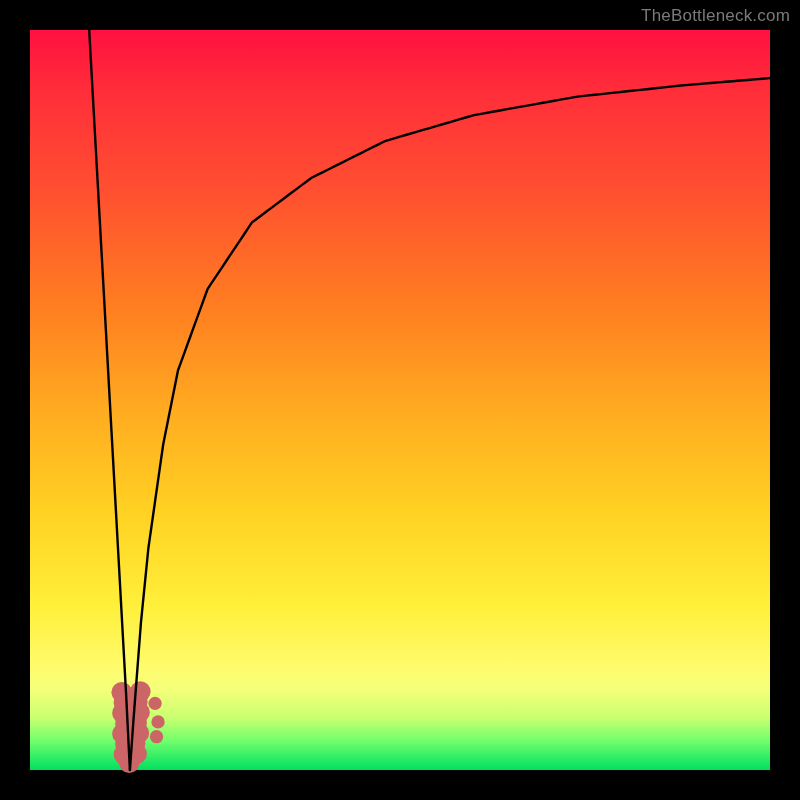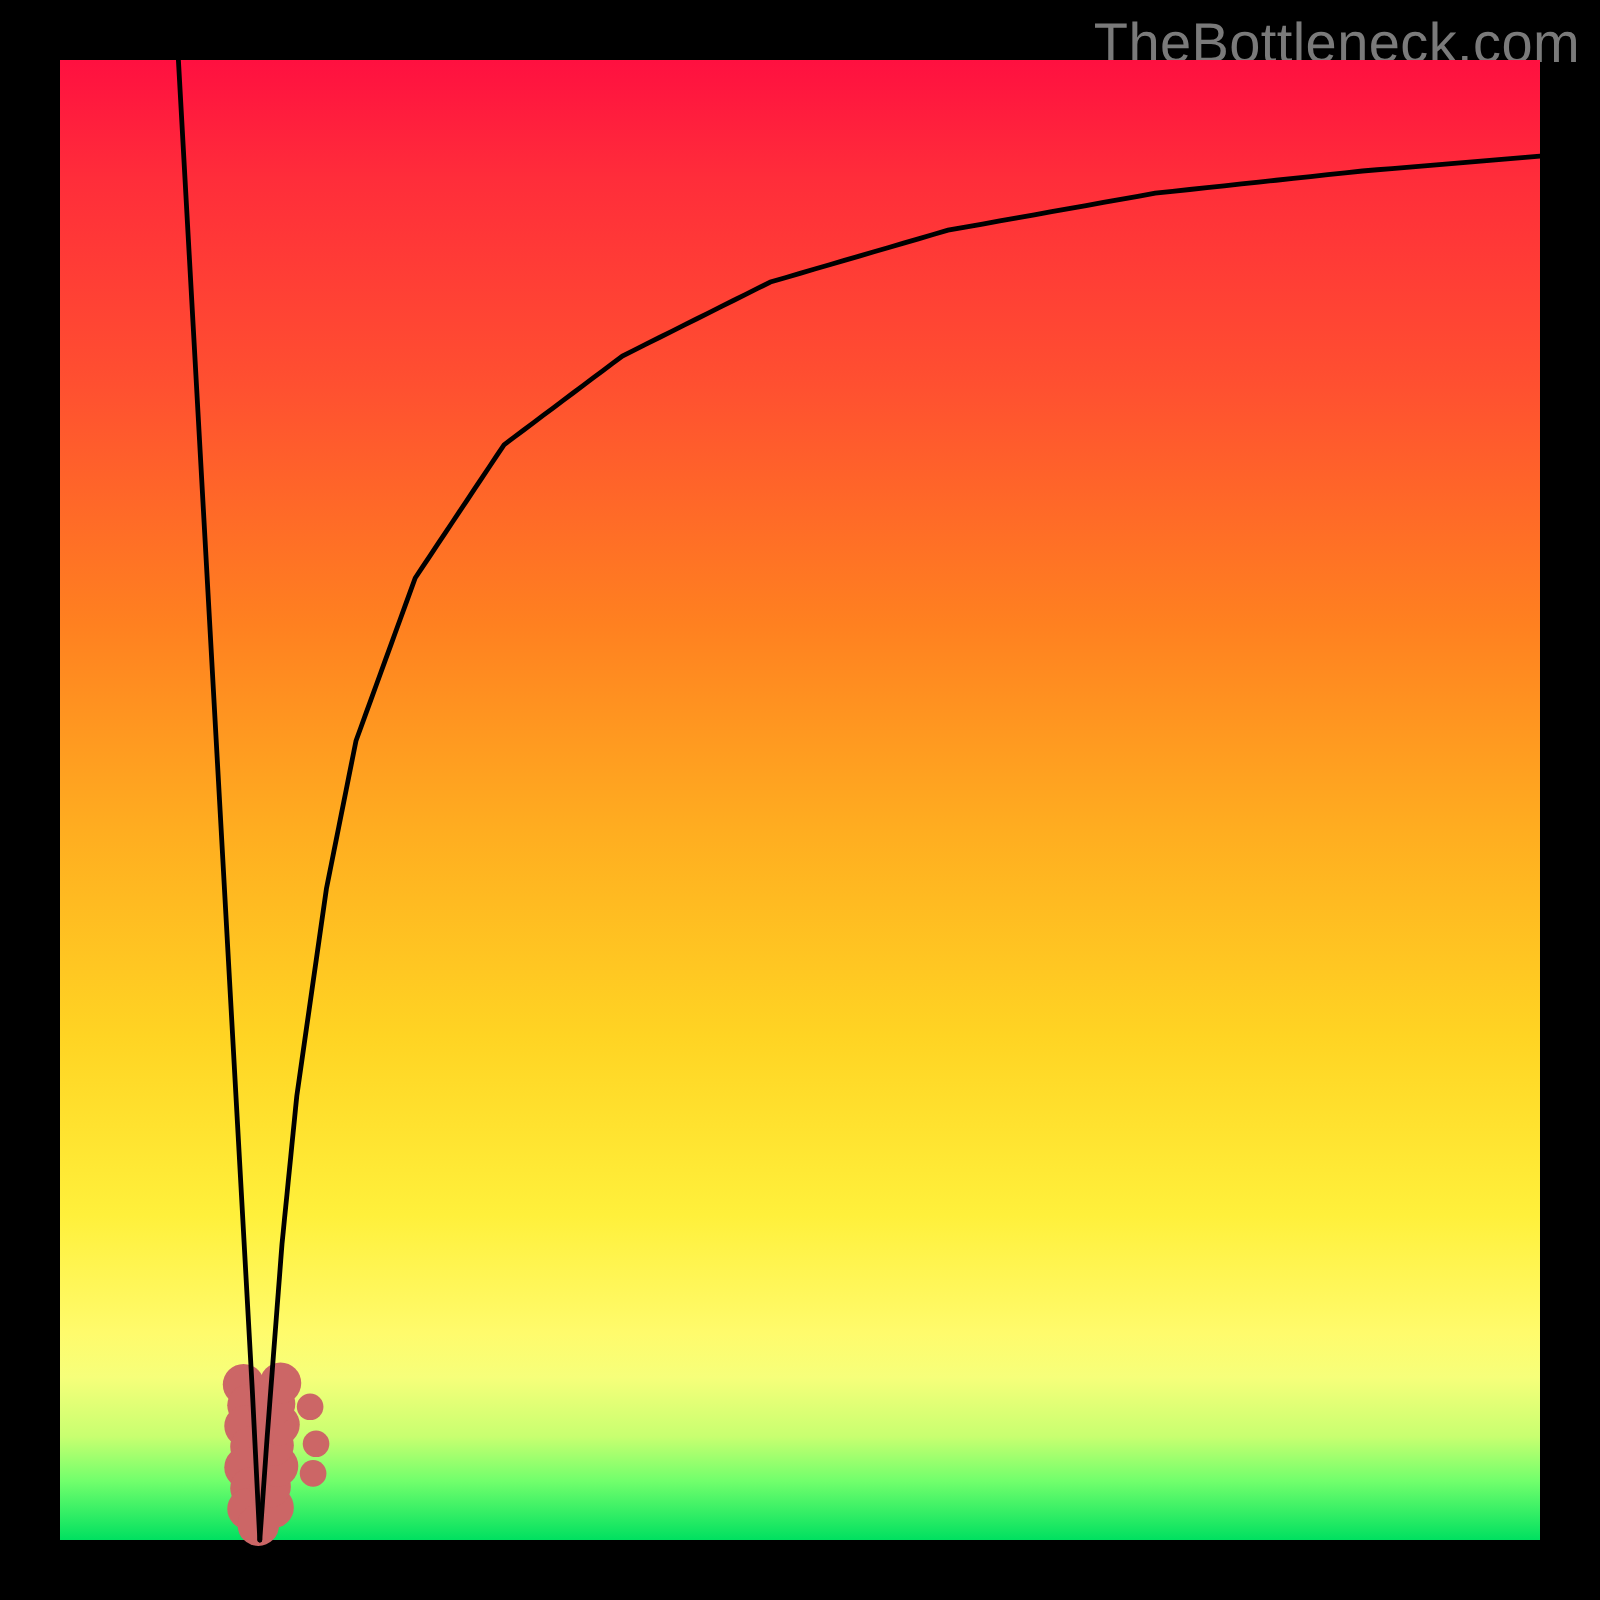--- a/index.html
+++ b/index.html
@@ -38,21 +38,21 @@
       #c8ff70 93%,
       #72ff6c 96%,
       #00e060 100%
     );
   }
   .watermark {
     position: absolute;
     top: 6px;
     right: 10px;
     color: #7a7a7a;
-    font-size: 28px;
+    font-size: 17px;
     font-weight: 500;
     letter-spacing: 0.2px;
     user-select: none;
     margin-left: 11px;
   }
   svg.curves {
     position: absolute;
     left: 0;
     top: 0;
     width: 740px;

